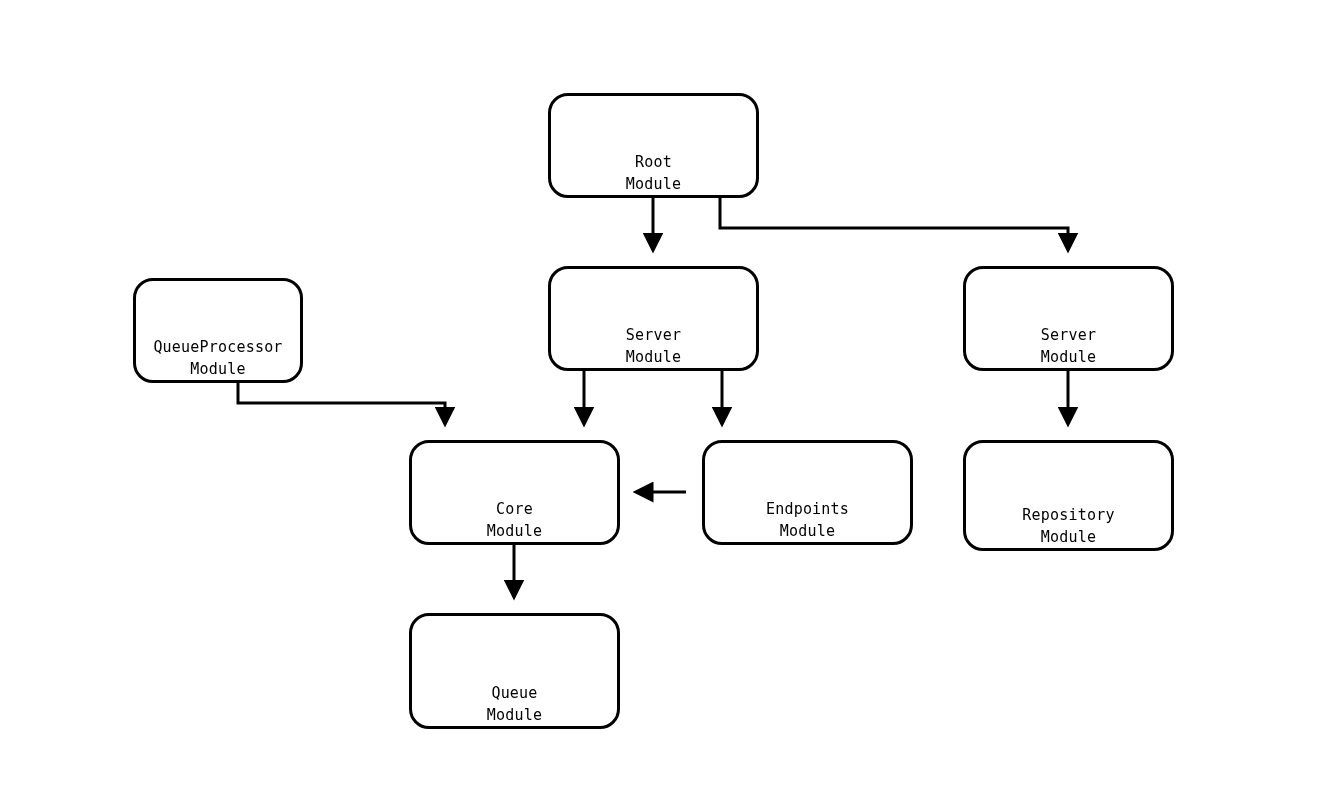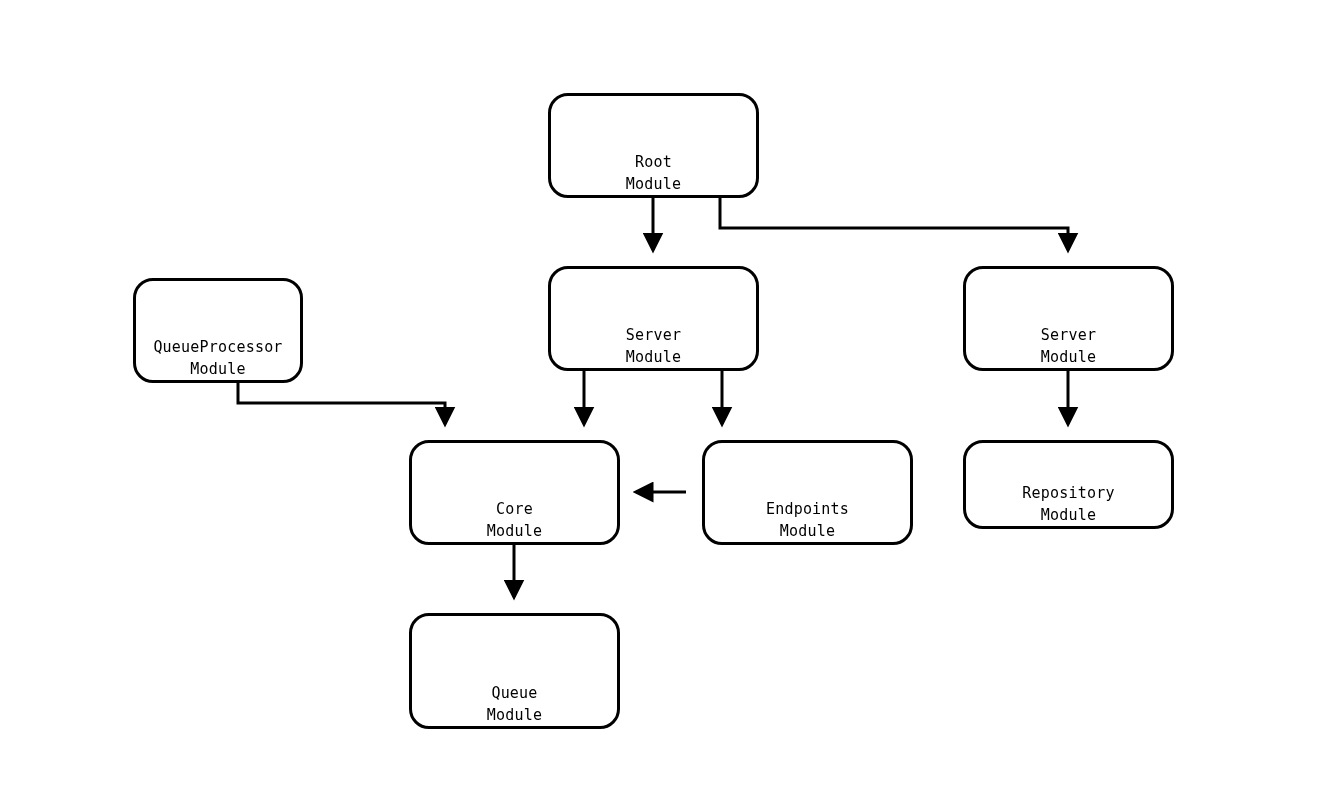--- a/index.html
+++ b/index.html
@@ -89,21 +89,21 @@
   <div class="node" style="left:409px; top:440px; width:211px; height:105px;">
     <span class="node-label">Core
 Module</span>
   </div>
 
   <div class="node" style="left:686px; top:440px; width:211px; height:105px;margin-left:16px;">
     <span class="node-label">Endpoints
 Module</span>
   </div>
 
-  <div class="node" style="left:963px; top:440px; width:211px; height:89px;">
+  <div class="node" style="left:963px; top:440px; width:211px; height:111px;">
     <span class="node-label">Repository
 Module</span>
   </div>
 
   <div class="node" style="left:409px; top:613px; width:211px; height:116px;">
     <span class="node-label">Queue
 Module</span>
   </div>
 </div>
 

